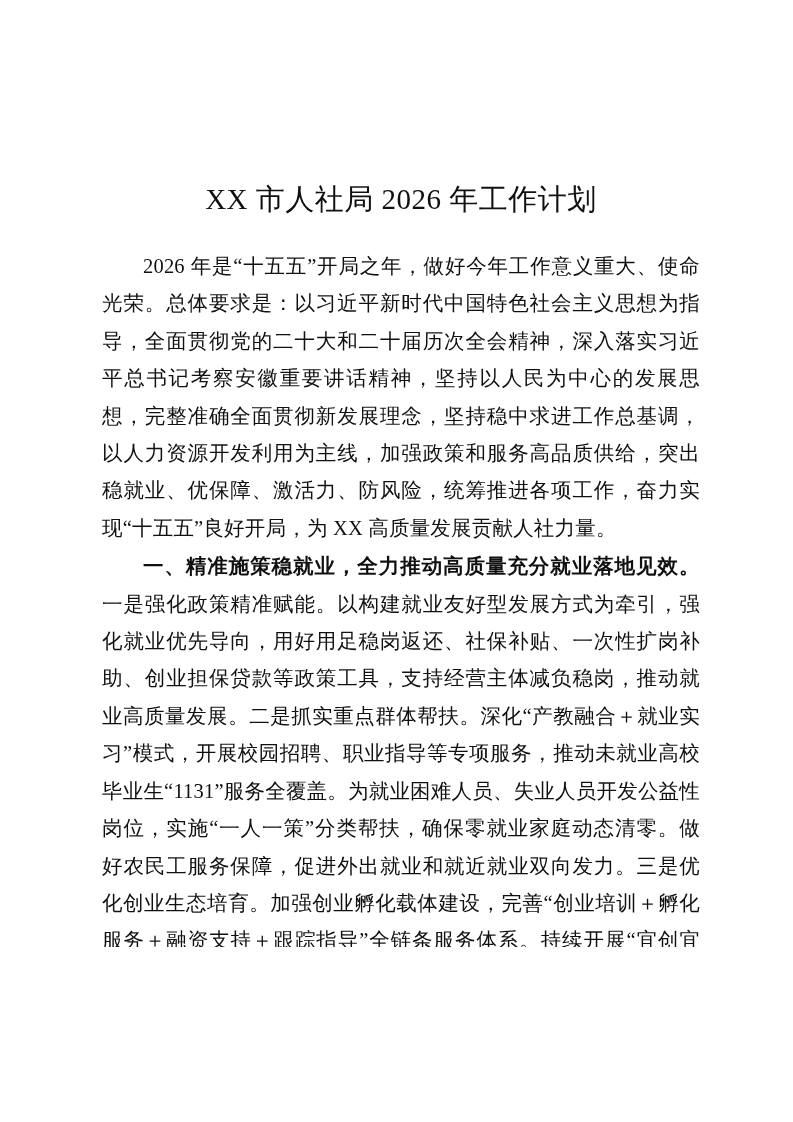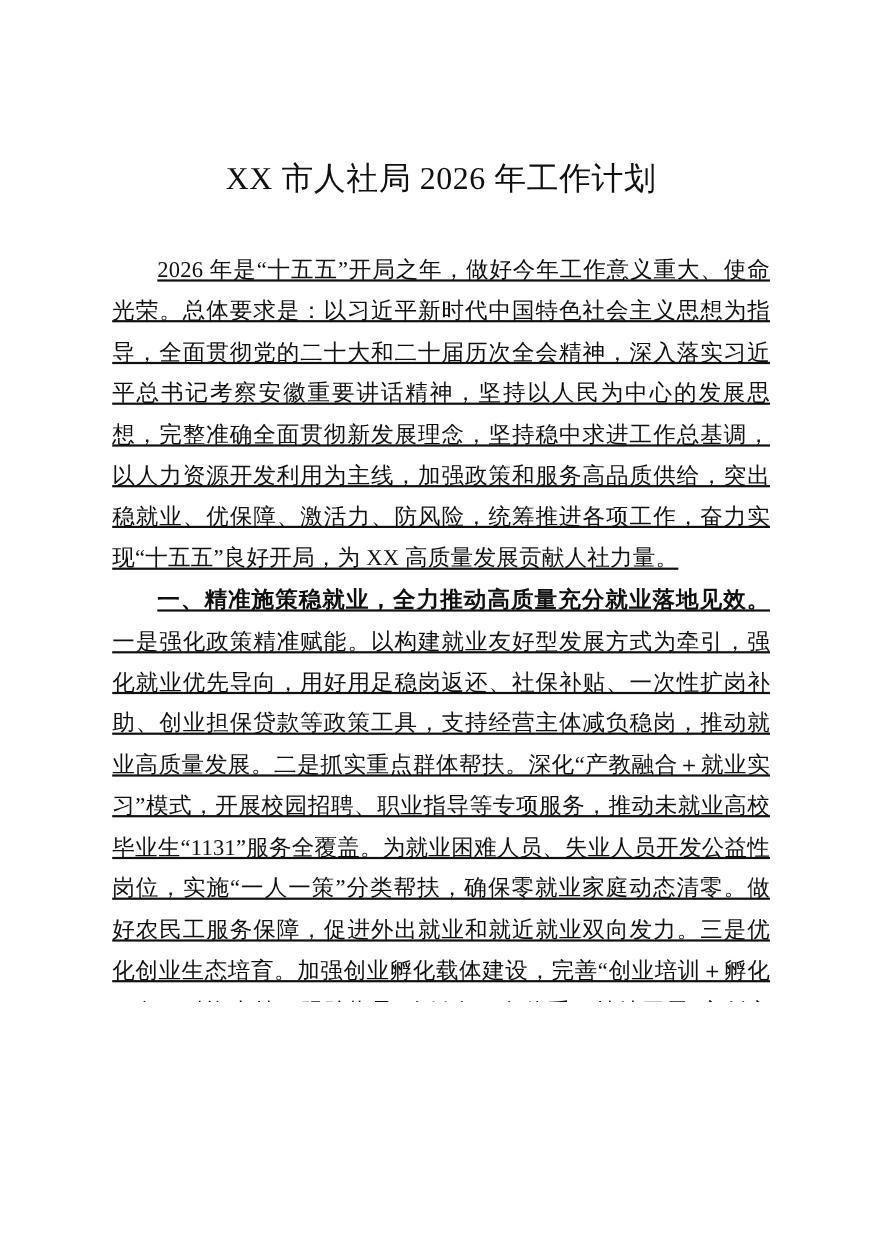--- a/index.html
+++ b/index.html
@@ -8,40 +8,40 @@
     background: #ffffff;
   }
   .page {
     position: relative;
     width: 793px;
     height: 911px;
     background: #ffffff;
     overflow: hidden;
     font-family: "Liberation Serif", "DejaVu Serif", serif;
     color: #101010;
+    margin-top: 36px;
   }
   .doc-title {
     position: absolute;
     top: 143px;
     left: 102px;
     width: 598px;
     margin: 0;
     font-size: 29px;
     line-height: 40px;
     font-weight: normal;
     text-align: center;
     white-space: nowrap;
     letter-spacing: 0.5px;
   }
   .body-text {
     position: absolute;
-    top: 228px;
+    top: 212px;
     left: 102px;
     width: 598px;
-    text-decoration: underline;
   }
   .body-text p {
     margin: 0;
     font-size: 20.5px;
     line-height: 37.4px;
     text-align: justify;
     text-justify: inter-ideograph;
     text-indent: 41px;
     letter-spacing: 0.2px;
     word-break: normal;

